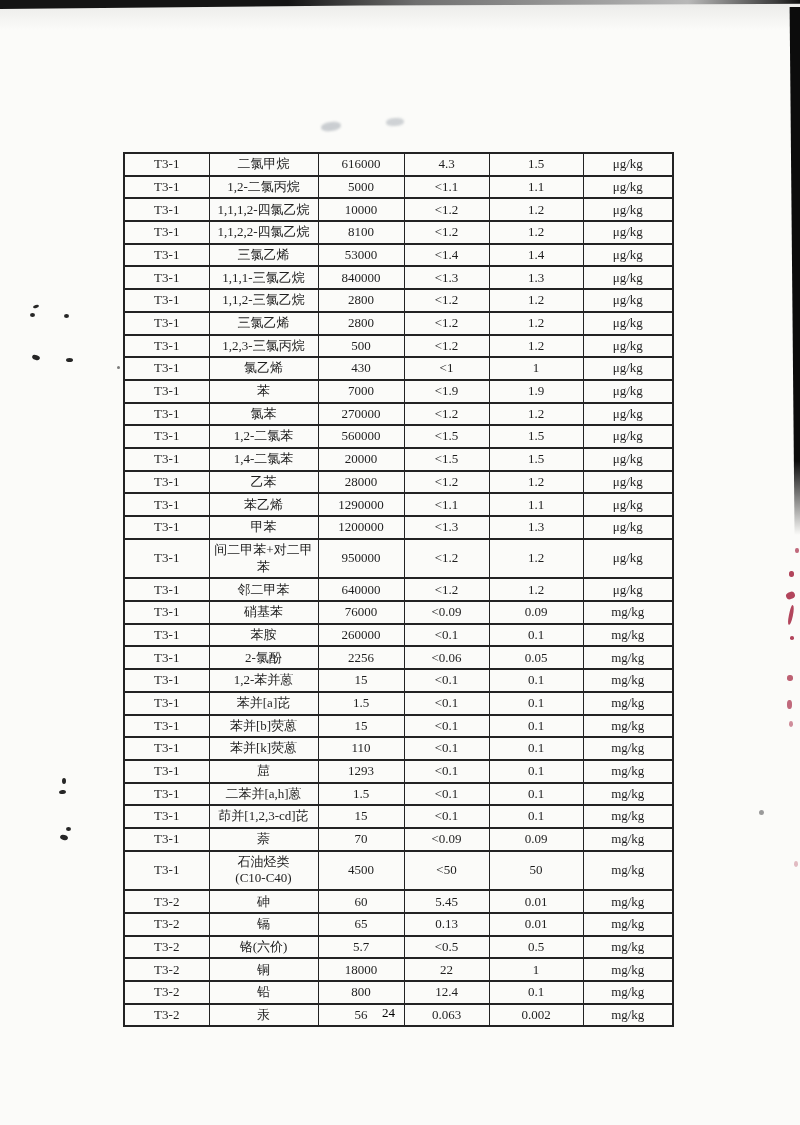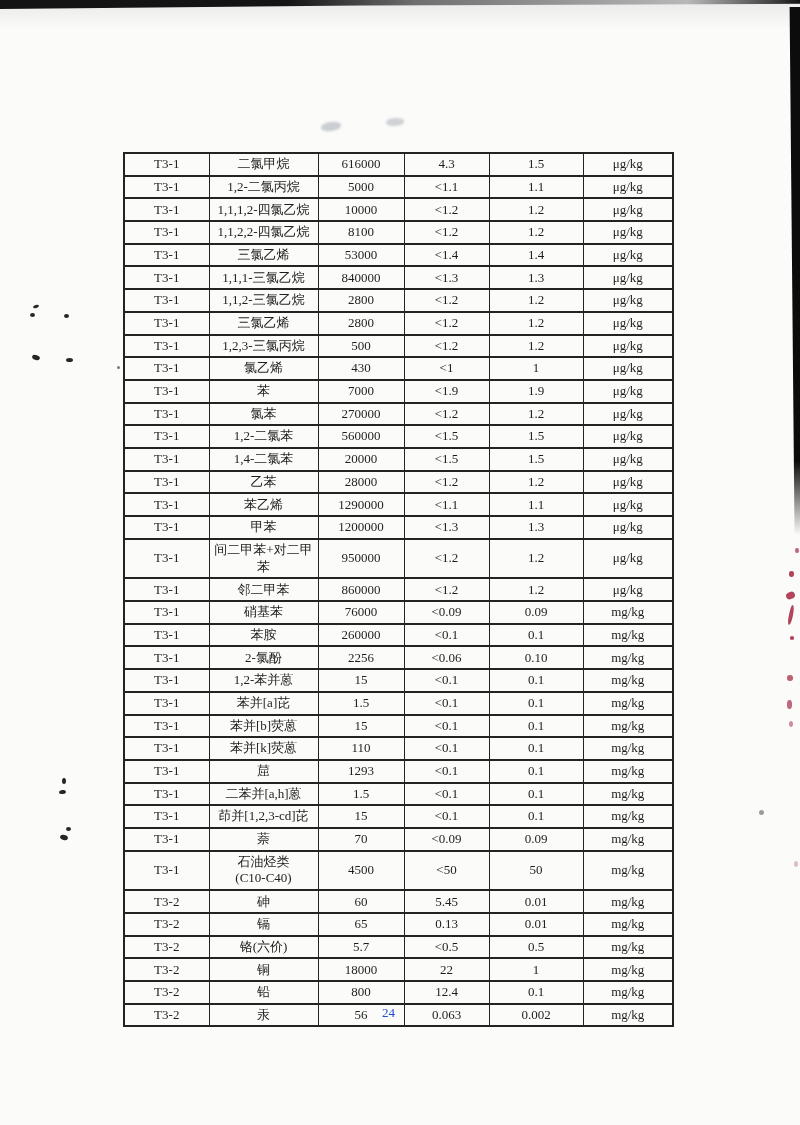--- a/index.html
+++ b/index.html
@@ -77,21 +77,21 @@
     overflow:hidden;
     white-space:nowrap;
   }
   table.results{border:2px solid var(--line);}
   table.results tr{height:22.7px;}
   table.results tr.tall{height:39.7px;}
   table.results tr.tall td{white-space:normal;}
   
   .page-number{
     position:absolute;left:382px;top:1005px;
-    font-size:13px;color:#1d4ed8;
+    font-size:13px;color:#000000;
     font-family:"Liberation Serif","DejaVu Serif",serif;
     text-align:center;
   }
 </style>
 </head>
 <body>
 
 <div class="page">
 
   <div class="top-shade"></div>
@@ -274,21 +274,21 @@
             <td>T3-1</td>
             <td>间二甲苯+对二甲<br>苯</td>
             <td>950000</td>
             <td>&lt;1.2</td>
             <td>1.2</td>
             <td>μg/kg</td>
           </tr>
           <tr>
             <td>T3-1</td>
             <td>邻二甲苯</td>
-            <td>860000</td>
+            <td>640000</td>
             <td>&lt;1.2</td>
             <td>1.2</td>
             <td>μg/kg</td>
           </tr>
           <tr>
             <td>T3-1</td>
             <td>硝基苯</td>
             <td>76000</td>
             <td>&lt;0.09</td>
             <td>0.09</td>
@@ -300,21 +300,21 @@
             <td>260000</td>
             <td>&lt;0.1</td>
             <td>0.1</td>
             <td>mg/kg</td>
           </tr>
           <tr>
             <td>T3-1</td>
             <td>2-氯酚</td>
             <td>2256</td>
             <td>&lt;0.06</td>
-            <td>0.10</td>
+            <td>0.05</td>
             <td>mg/kg</td>
           </tr>
           <tr>
             <td>T3-1</td>
             <td>1,2-苯并蒽</td>
             <td>15</td>
             <td>&lt;0.1</td>
             <td>0.1</td>
             <td>mg/kg</td>
           </tr>

